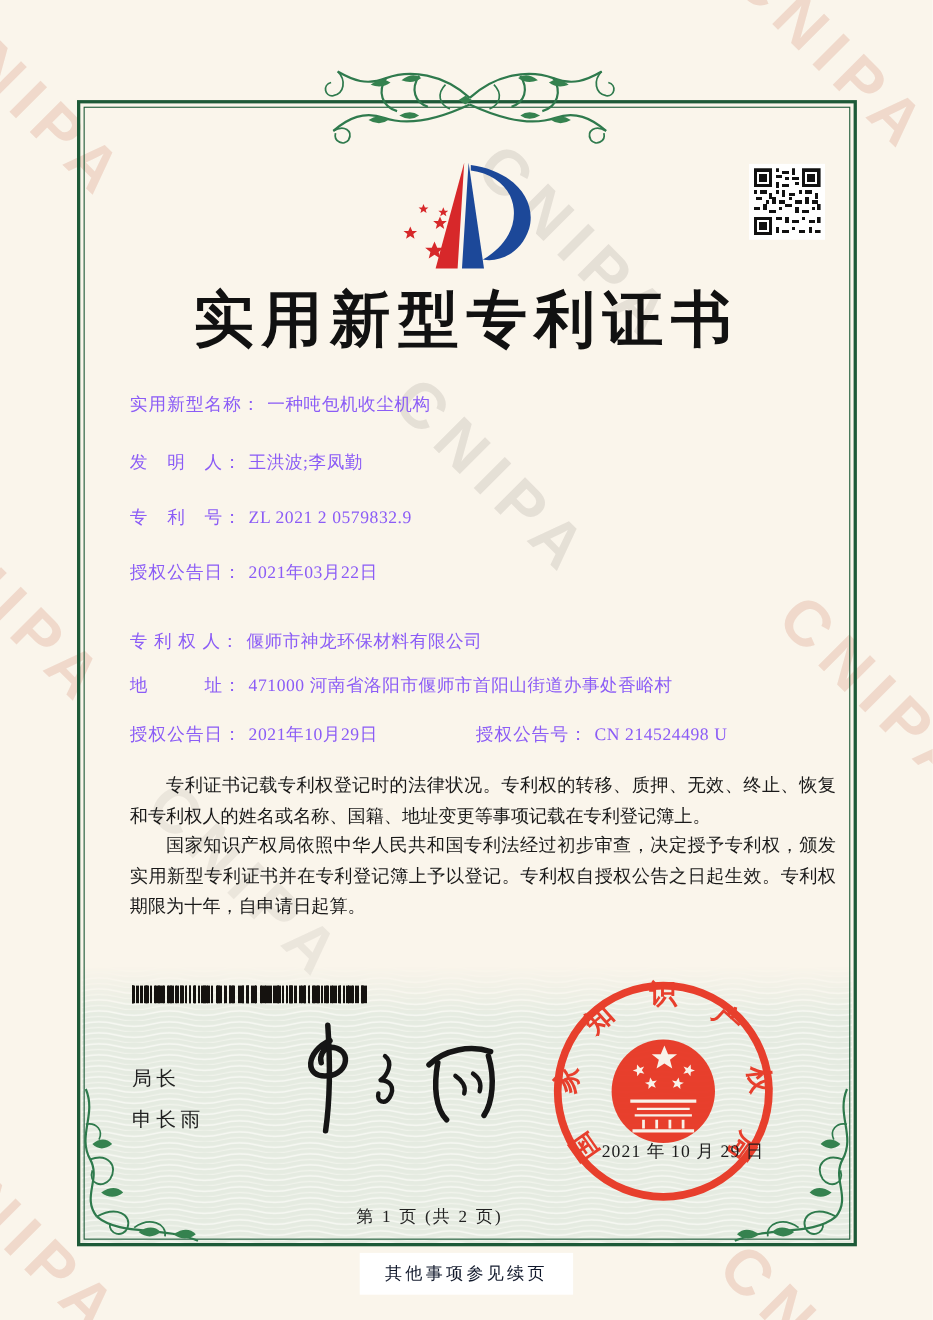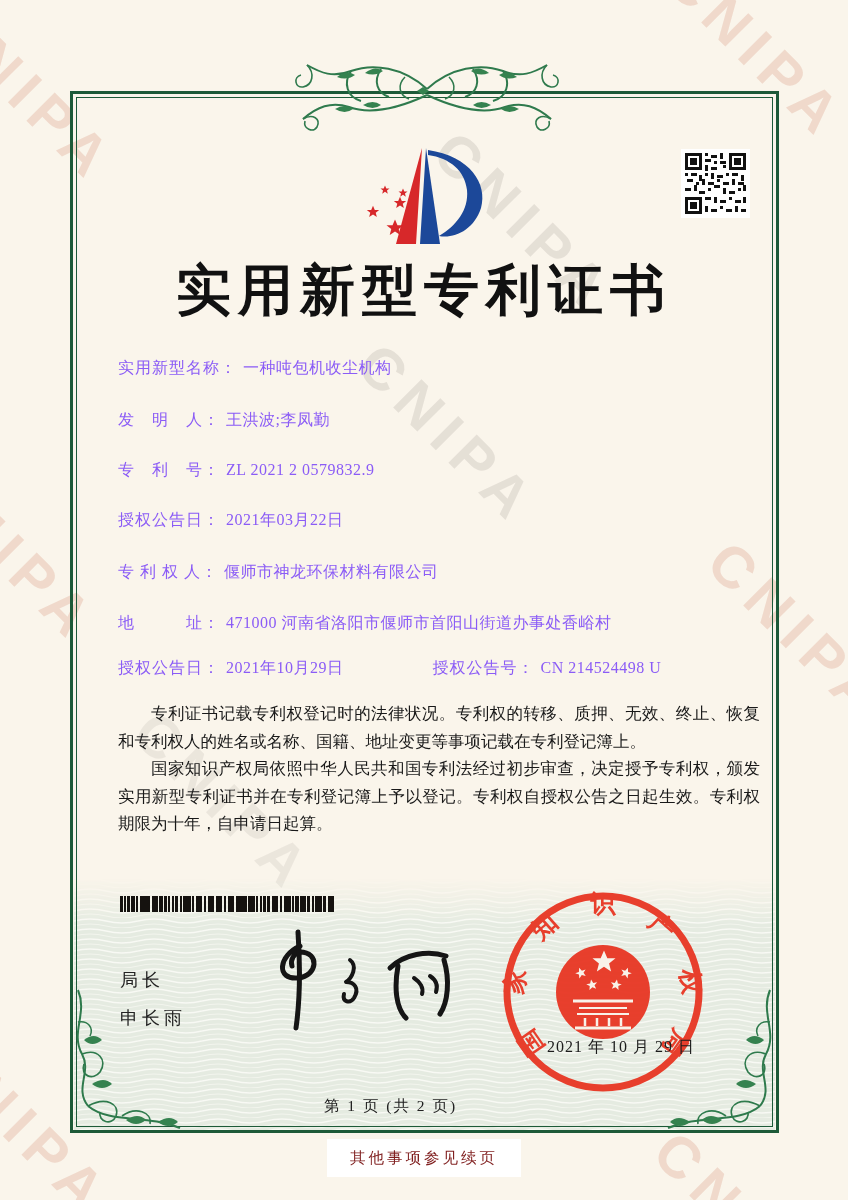--- a/index.html
+++ b/index.html
@@ -72,21 +72,21 @@
     position:absolute; left:515px; top:1037px; width:180px; text-align:right;
     font-size:16px; color:#1c1c1c; letter-spacing:1px; white-space:nowrap;
   }
   .page-info {
     position:absolute; left:70px; top:1096px; width:641px; text-align:center;
     font-size:15.5px; color:#222; letter-spacing:2px;
   }
   .note-box {
     position:absolute; left:327px; top:1139px; width:194px; height:38px;
     background:#ffffff; display:flex; align-items:center; justify-content:center;
-    font-size:15.5px; color:#7f1d1d; letter-spacing:3px; white-space:nowrap;
+    font-size:15.5px; color:#0f172a; letter-spacing:3px; white-space:nowrap;
   }
 </style>
 </head>
 <body>
 
 <div class="page">
 
   <div class="wm wm-pink" style="left:-30px; top:-12px;">CNIPA</div>
   <div class="wm wm-pink" style="left:700px; top:-55px;">CNIPA</div>
   <div class="wm wm-grey" style="left:468px; top:118px;">CNIPA</div>
@@ -275,21 +275,21 @@
     </div>
     <div class="field-row" style="top:61px;">
       <span class="lab">发　明　人：</span><span class="val">王洪波;李凤勤</span>
     </div>
     <div class="field-row" style="top:111px;">
       <span class="lab">专　利　号：</span><span class="val">ZL 2021 2 0579832.9</span>
     </div>
     <div class="field-row" style="top:161px;">
       <span class="lab">授权公告日：</span><span class="val">2021年03月22日</span>
     </div>
-    <div class="field-row" style="top:213px;">
+    <div class="field-row" style="top:224px;">
       <span class="lab">专 利 权 人：</span><span class="val">偃师市神龙环保材料有限公司</span>
     </div>
     <div class="field-row" style="top:264px;">
       <span class="lab">地　　　址：</span><span class="val">471000 河南省洛阳市偃师市首阳山街道办事处香峪村</span>
     </div>
     <div class="field-row" style="top:309px;">
       <span class="lab">授权公告日：</span><span class="val">2021年10月29日</span><span class="lab grant2">授权公告号：</span><span class="val">CN 214524498 U</span>
     </div>
   </div>
 

